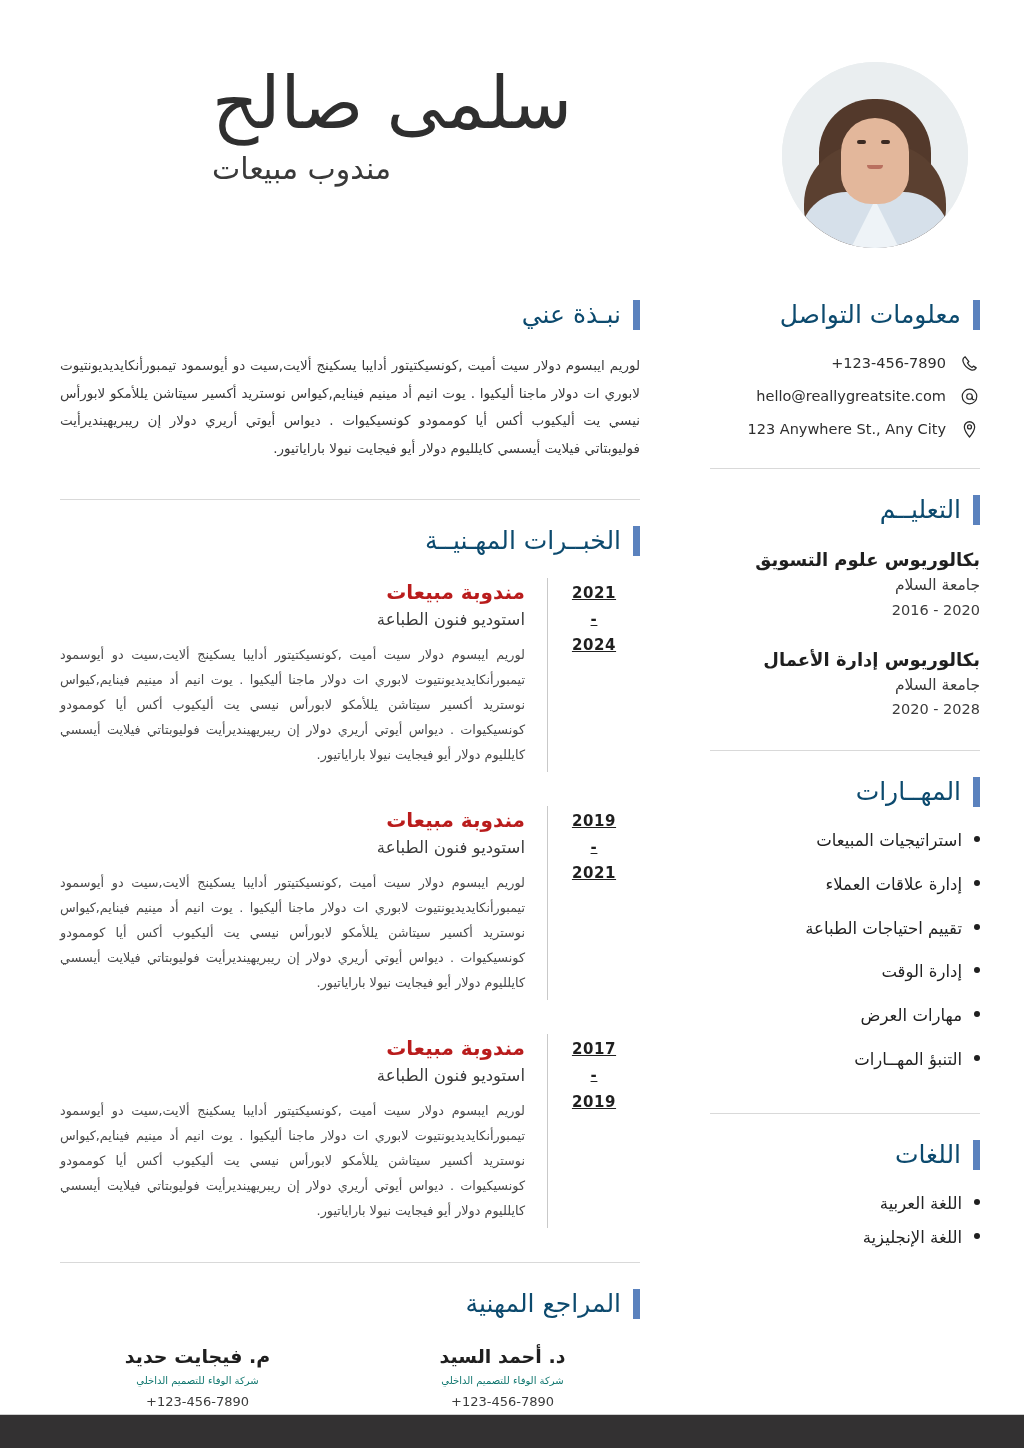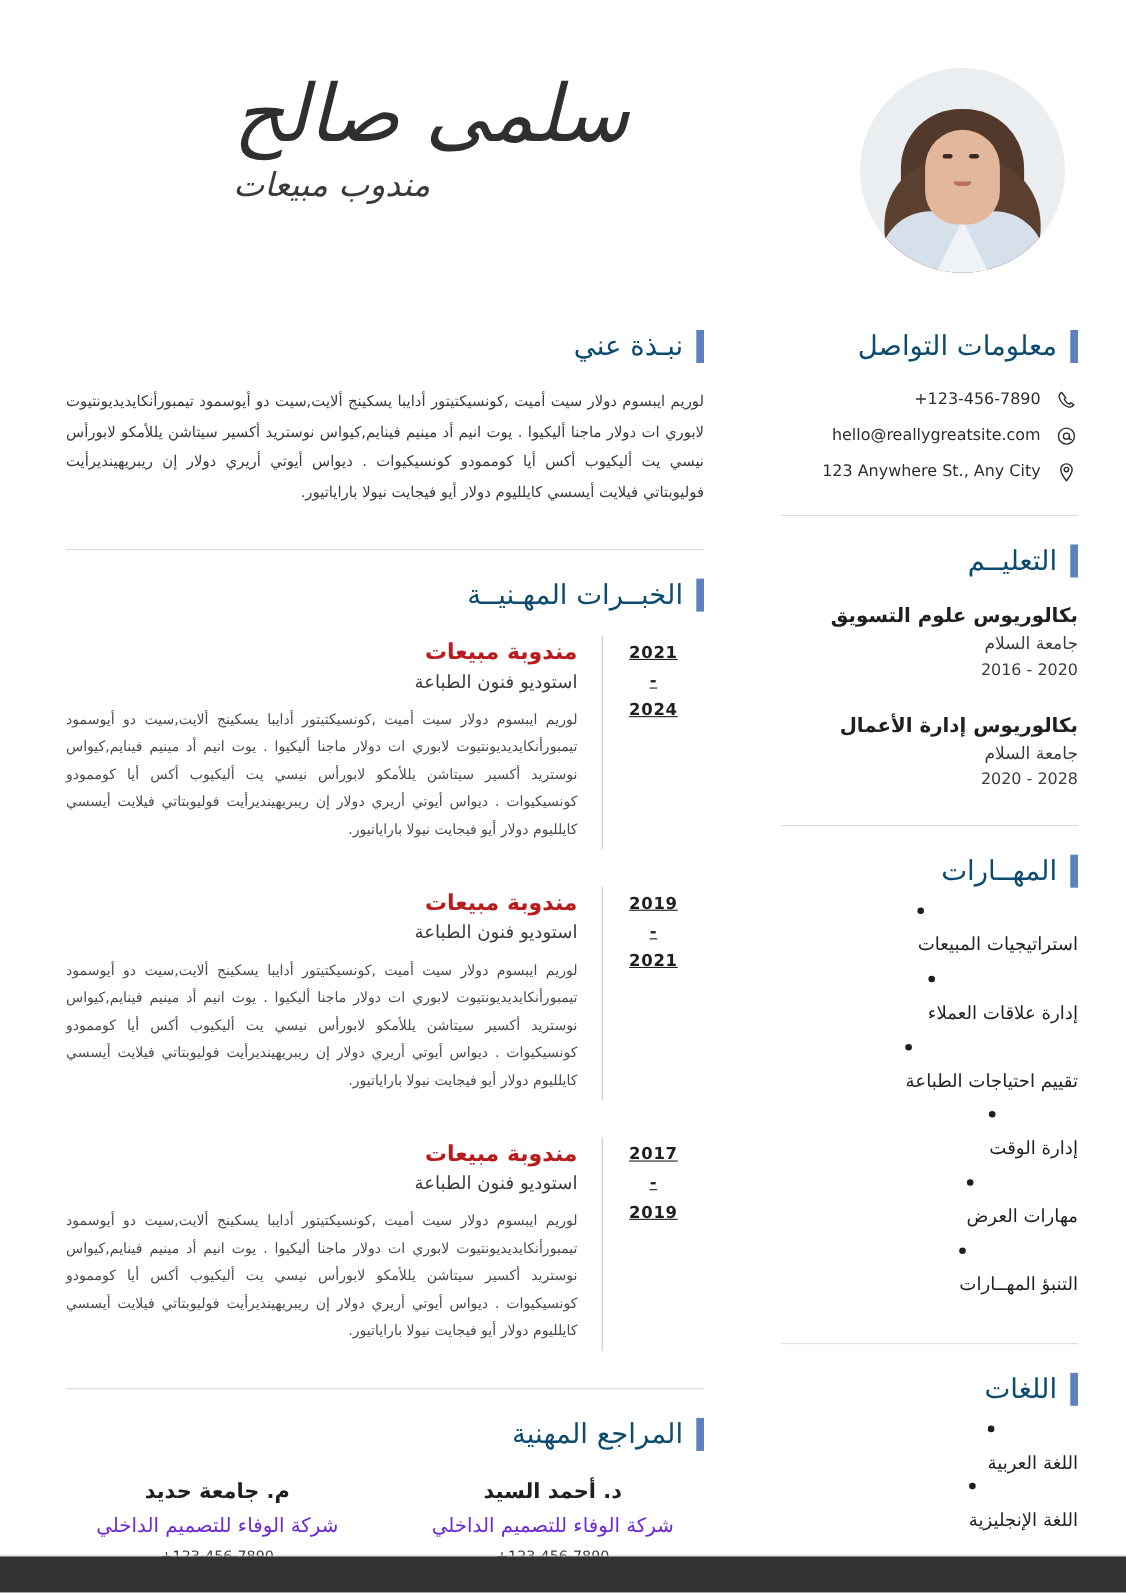--- a/index.html
+++ b/index.html
@@ -23,21 +23,20 @@
   
   .header {
     position: absolute;
     top: 62px;
     left: 0;
     width: 1012px;
     height: 200px;
     display: flex;
     flex-direction: row-reverse;
     align-items: center;
-    font-style: italic;
   }
 
   .photo-wrap {
     width: 186px;
     height: 186px;
     margin-left: 0;
     margin-right: 0;
     position: absolute;
     right: 44px;
     top: 0;
@@ -254,21 +253,21 @@
     color: #3c3c3c;
     direction: ltr;
     text-align: right;
     line-height: 1.7;
   }
 
   
   .bullets { list-style: none; margin-top: 2px; }
   .bullets li {
     display: flex;
-    flex-direction: column;
+    flex-direction: row;
     align-items: baseline;
     justify-content: flex-start;
     gap: 12px;
     font-size: 16.5px;
     color: #222222;
     line-height: 1.5;
     margin-bottom: 19px;
   }
   .bullets li .dot {
     flex: 0 0 auto;
@@ -340,22 +339,22 @@
     flex: 1 1 0;
     text-align: center;
   }
   .ref-name {
     font-size: 19px;
     font-weight: bold;
     color: #1f1f1f;
     line-height: 1.6;
   }
   .ref-company {
-    font-size: 18px;
-    color: #6d28d9;
+    font-size: 10px;
+    color: #0f766e;
     line-height: 1.8;
   }
   .ref-phone, .ref-email {
     font-size: 13px;
     color: #3b3b3b;
     direction: ltr;
     line-height: 1.85;
   }
 
   
@@ -593,21 +592,21 @@
         <div class="refs">
 
           <div class="ref-item">
             <div class="ref-name">د. أحمد السيد</div>
             <div class="ref-company">شركة الوفاء للتصميم الداخلي</div>
             <div class="ref-phone">+123-456-7890</div>
             <div class="ref-email">hello@reallygreatsite.com</div>
           </div>
 
           <div class="ref-item">
-            <div class="ref-name">م. جامعة حديد</div>
+            <div class="ref-name">م. فيجايت حديد</div>
             <div class="ref-company">شركة الوفاء للتصميم الداخلي</div>
             <div class="ref-phone">+123-456-7890</div>
             <div class="ref-email">hello@reallygreatsite.com</div>
           </div>
 
         </div>
       </div>
 
     </div>
 

